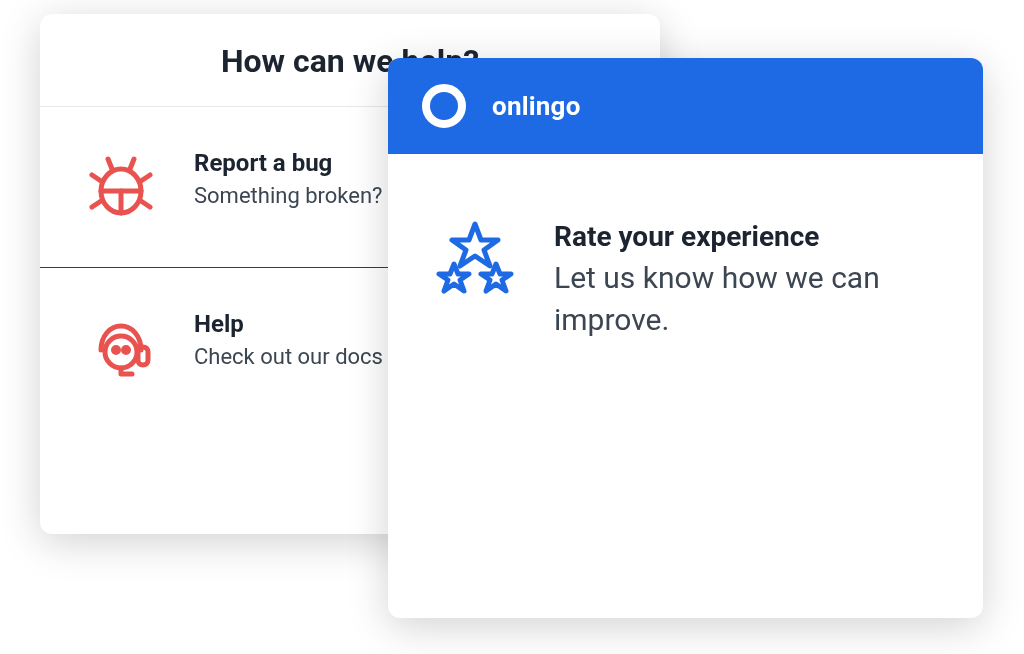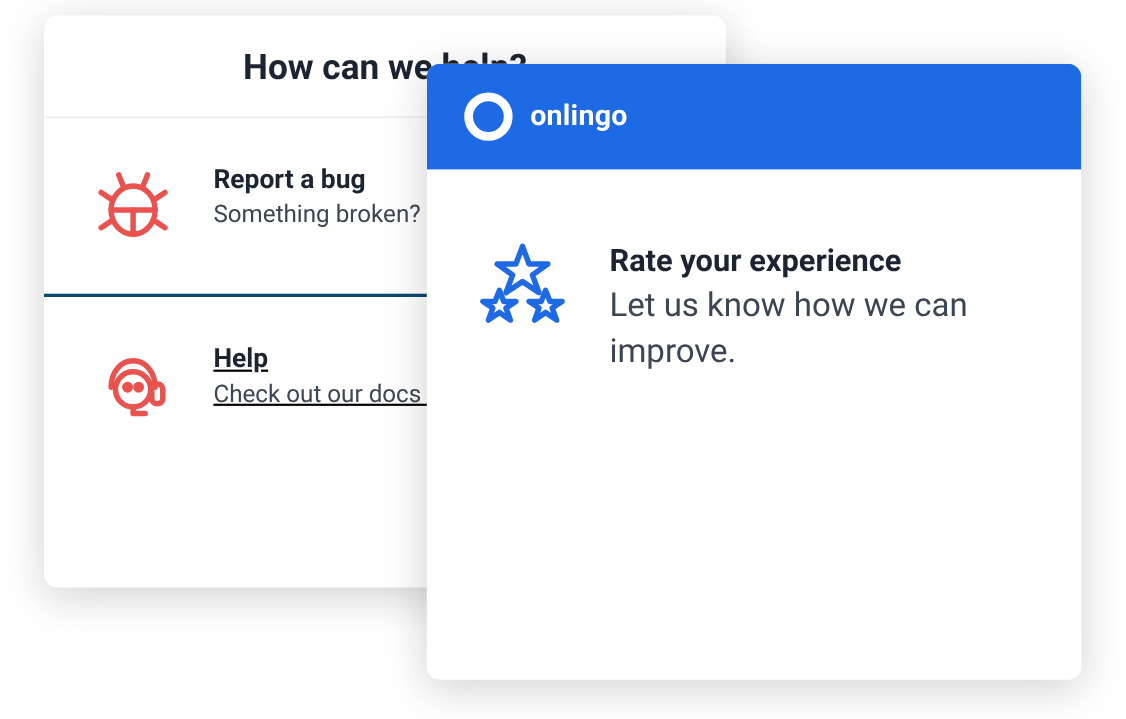--- a/index.html
+++ b/index.html
@@ -36,24 +36,24 @@
     color: #1b2430;
     text-align: center;
     padding: 28px 20px 26px;
     border-bottom: 1px solid #e6e8eb;
   }
   .option-row {
     display: flex;
     align-items: flex-start;
     gap: 34px;
     padding: 40px 42px 42px;
-    border-bottom: 3px solid #0c4a6e;
+    border-bottom: 1px solid #0c4a6e;
     cursor: pointer;
   }
-  .option-row:last-child { border-bottom: none; text-decoration: underline; }
+  .option-row:last-child { border-bottom: none; }
   .option-icon {
     flex: 0 0 78px;
     height: 78px;
     display: flex;
     align-items: center;
     justify-content: center;
   }
   .option-text { flex: 1; padding-top: 2px; }
   .option-title {
     font-size: 24px;
@@ -65,21 +65,21 @@
     font-size: 22px;
     font-weight: 400;
     color: #3c4652;
     line-height: 1.35;
   }
   .header-bar {
     background: #1e6ae5;
     padding: 26px 34px;
     display: flex;
     align-items: center;
-    gap: 16px;
+    gap: 26px;
   }
   .logo-ring {
     width: 44px;
     height: 44px;
     border: 8px solid #ffffff;
     border-radius: 50%;
   }
   .brand-name {
     color: #ffffff;
     font-size: 26px;

